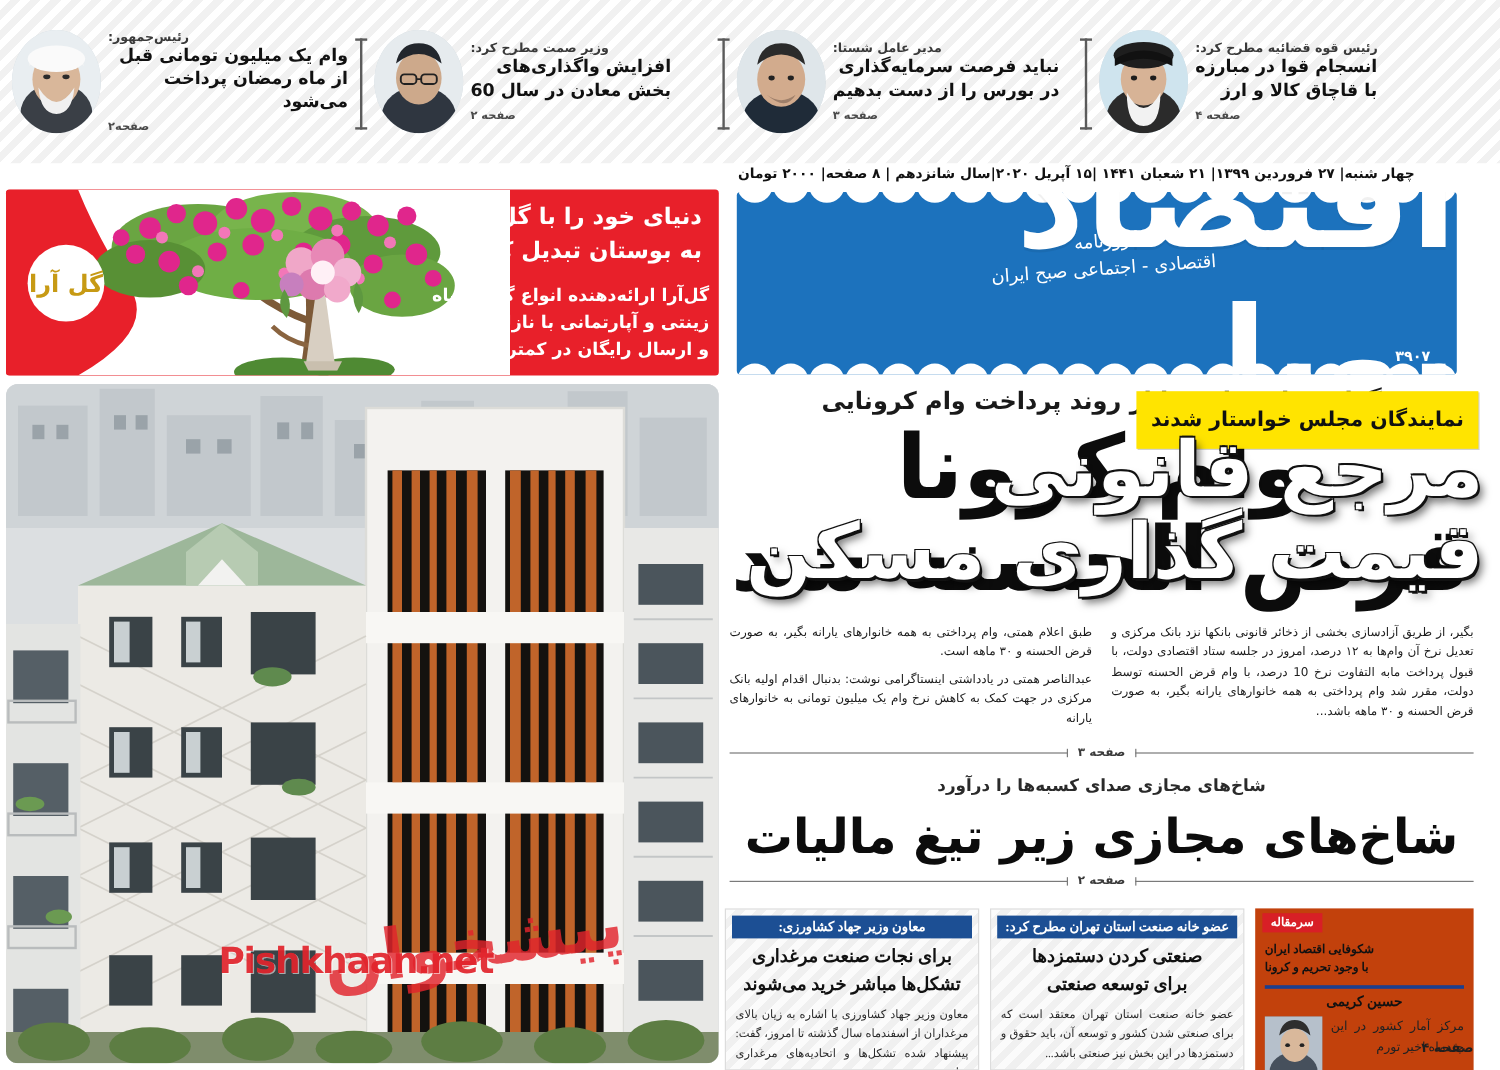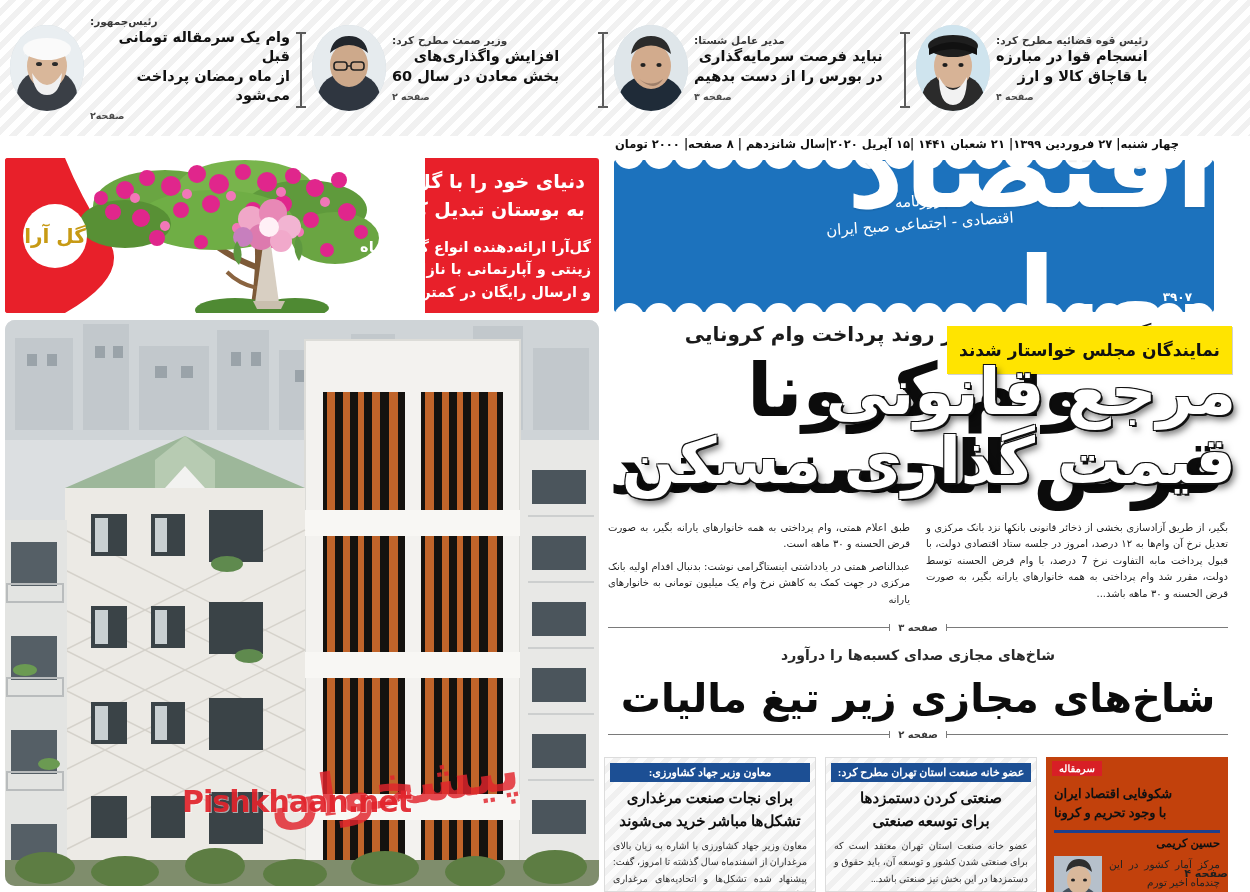--- a/index.html
+++ b/index.html
@@ -145,25 +145,25 @@
     position:relative;flex:1;background:
       repeating-linear-gradient(135deg,#fbfbfb 0 6px,#f0f0f0 6px 12px);
     border:1px solid #dcdcdc;box-sizing:border-box;padding:6px 8px;overflow:hidden;font-family:Liberation Serif, serif;
   }
   .box.editorial{flex:0 0 182px;background:#c2410c;border:none;}
   .badge-red{
     position:absolute;left:6px;top:4px;background:#d81f26;color:#fff;
     font-size:10px;font-weight:bold;padding:2px 7px;
   }
   .ed-title{
-    margin-top:22px;text-align:left;font-size:13px;font-weight:bold;color:#111;
+    margin-top:22px;text-align:left;font-size:10px;font-weight:bold;color:#111;
     line-height:1.45;letter-spacing:-.4px;
   }
   .ed-rule{height:3px;background:#1c3f8f;margin:7px 0 3px 0;}
-  .ed-author{text-align:right;font-size:11.5px;font-weight:bold;color:#111;}
+  .ed-author{text-align:center;font-size:11.5px;font-weight:bold;color:#111;}
   .ed-bottom{display:flex;flex-direction:row-reverse;gap:7px;margin-top:6px;}
   .ed-photo{width:48px;height:50px;background:#9aa6b2;flex:0 0 48px;position:relative;overflow:hidden;}
   .ed-text{flex:1;font-size:10.5px;line-height:1.7;color:#222;text-align:justify;}
 
   .box-head{
     background:#1c4f94;color:#fff;font-size:11px;font-weight:bold;
     text-align:center;padding:3px 4px;margin:-1px -3px 5px -3px;
   }
   .box-title{
     text-align:center;font-size:15px;font-weight:bold;color:#111;line-height:1.5;
@@ -221,21 +221,21 @@
           <ellipse cx="37" cy="41" rx="20" ry="23" fill="#d9b79a"></ellipse>
           <path d="M14 30 q23 -19 46 0 q-4 -16 -23 -16 q-19 0 -23 16z" fill="#f4f4f4"></path>
           <ellipse cx="37" cy="24" rx="24" ry="11" fill="#fafafa"></ellipse>
           <path d="M22 48 q15 24 30 0 q-2 22 -15 22 q-13 0 -15 -22z" fill="#f0f0f0"></path>
           <ellipse cx="29" cy="39" rx="3" ry="2" fill="#2b2b2b"></ellipse>
           <ellipse cx="45" cy="39" rx="3" ry="2" fill="#2b2b2b"></ellipse>
         </svg>
       </div>
       <div class="t-txt">
         <div class="t-kicker">رئیس‌جمهور:</div>
-        <div class="t-title" style="white-space:pre-line">وام یک سرمقاله تومانی قبل
+        <div class="t-title" style="white-space:pre-line">وام یک میلیون تومانی قبل
 از ماه رمضان پرداخت می‌شود</div>
         <div class="t-page">صفحه۲</div>
       </div>
     </div>
 
     <div class="teaser-sep"></div>
 
     <div class="teaser" style="width:300px">
       <div class="t-photo">
         <svg viewBox="0 0 74 86" class="face">
@@ -460,21 +460,21 @@
       <div>وام کرونا</div>
       <div>قرض الحسنه شد</div>
     </div>
 
     <div class="lead-body">
       <div class="col">
         <p>طبق اعلام همتی، وام پرداختی به همه خانوارهای یارانه بگیر، به صورت قرض الحسنه و ۳۰ ماهه است.</p>
         <p>عبدالناصر همتی در یادداشتی اینستاگرامی نوشت: بدنبال اقدام اولیه بانک مرکزی در جهت کمک به کاهش نرخ وام یک میلیون تومانی به خانوارهای یارانه</p>
       </div>
       <div class="col">
-        <p>بگیر، از طریق آزادسازی بخشی از ذخائر قانونی بانکها نزد بانک مرکزی و تعدیل نرخ آن وام‌ها به ۱۲ درصد، امروز در جلسه ستاد اقتصادی دولت، با قبول پرداخت مابه التفاوت نرخ 7 درصد، با وام قرض الحسنه توسط دولت، مقرر شد وام پرداختی به همه خانوارهای یارانه بگیر، به صورت قرض الحسنه و ۳۰ ماهه باشد...</p>
+        <p>بگیر، از طریق آزادسازی بخشی از ذخائر قانونی بانکها نزد بانک مرکزی و تعدیل نرخ آن وام‌ها به ۱۲ درصد، امروز در جلسه ستاد اقتصادی دولت، با قبول پرداخت مابه التفاوت نرخ 10 درصد، با وام قرض الحسنه توسط دولت، مقرر شد وام پرداختی به همه خانوارهای یارانه بگیر، به صورت قرض الحسنه و ۳۰ ماهه باشد...</p>
       </div>
     </div>
 
     <div class="page-rule">
       <span class="line l"></span>
       <span>صفحه ۳</span>
       <span class="line r"></span>
     </div>
 
     <div class="sub-kicker">شاخ‌های مجازی صدای کسبه‌ها را درآورد</div>

